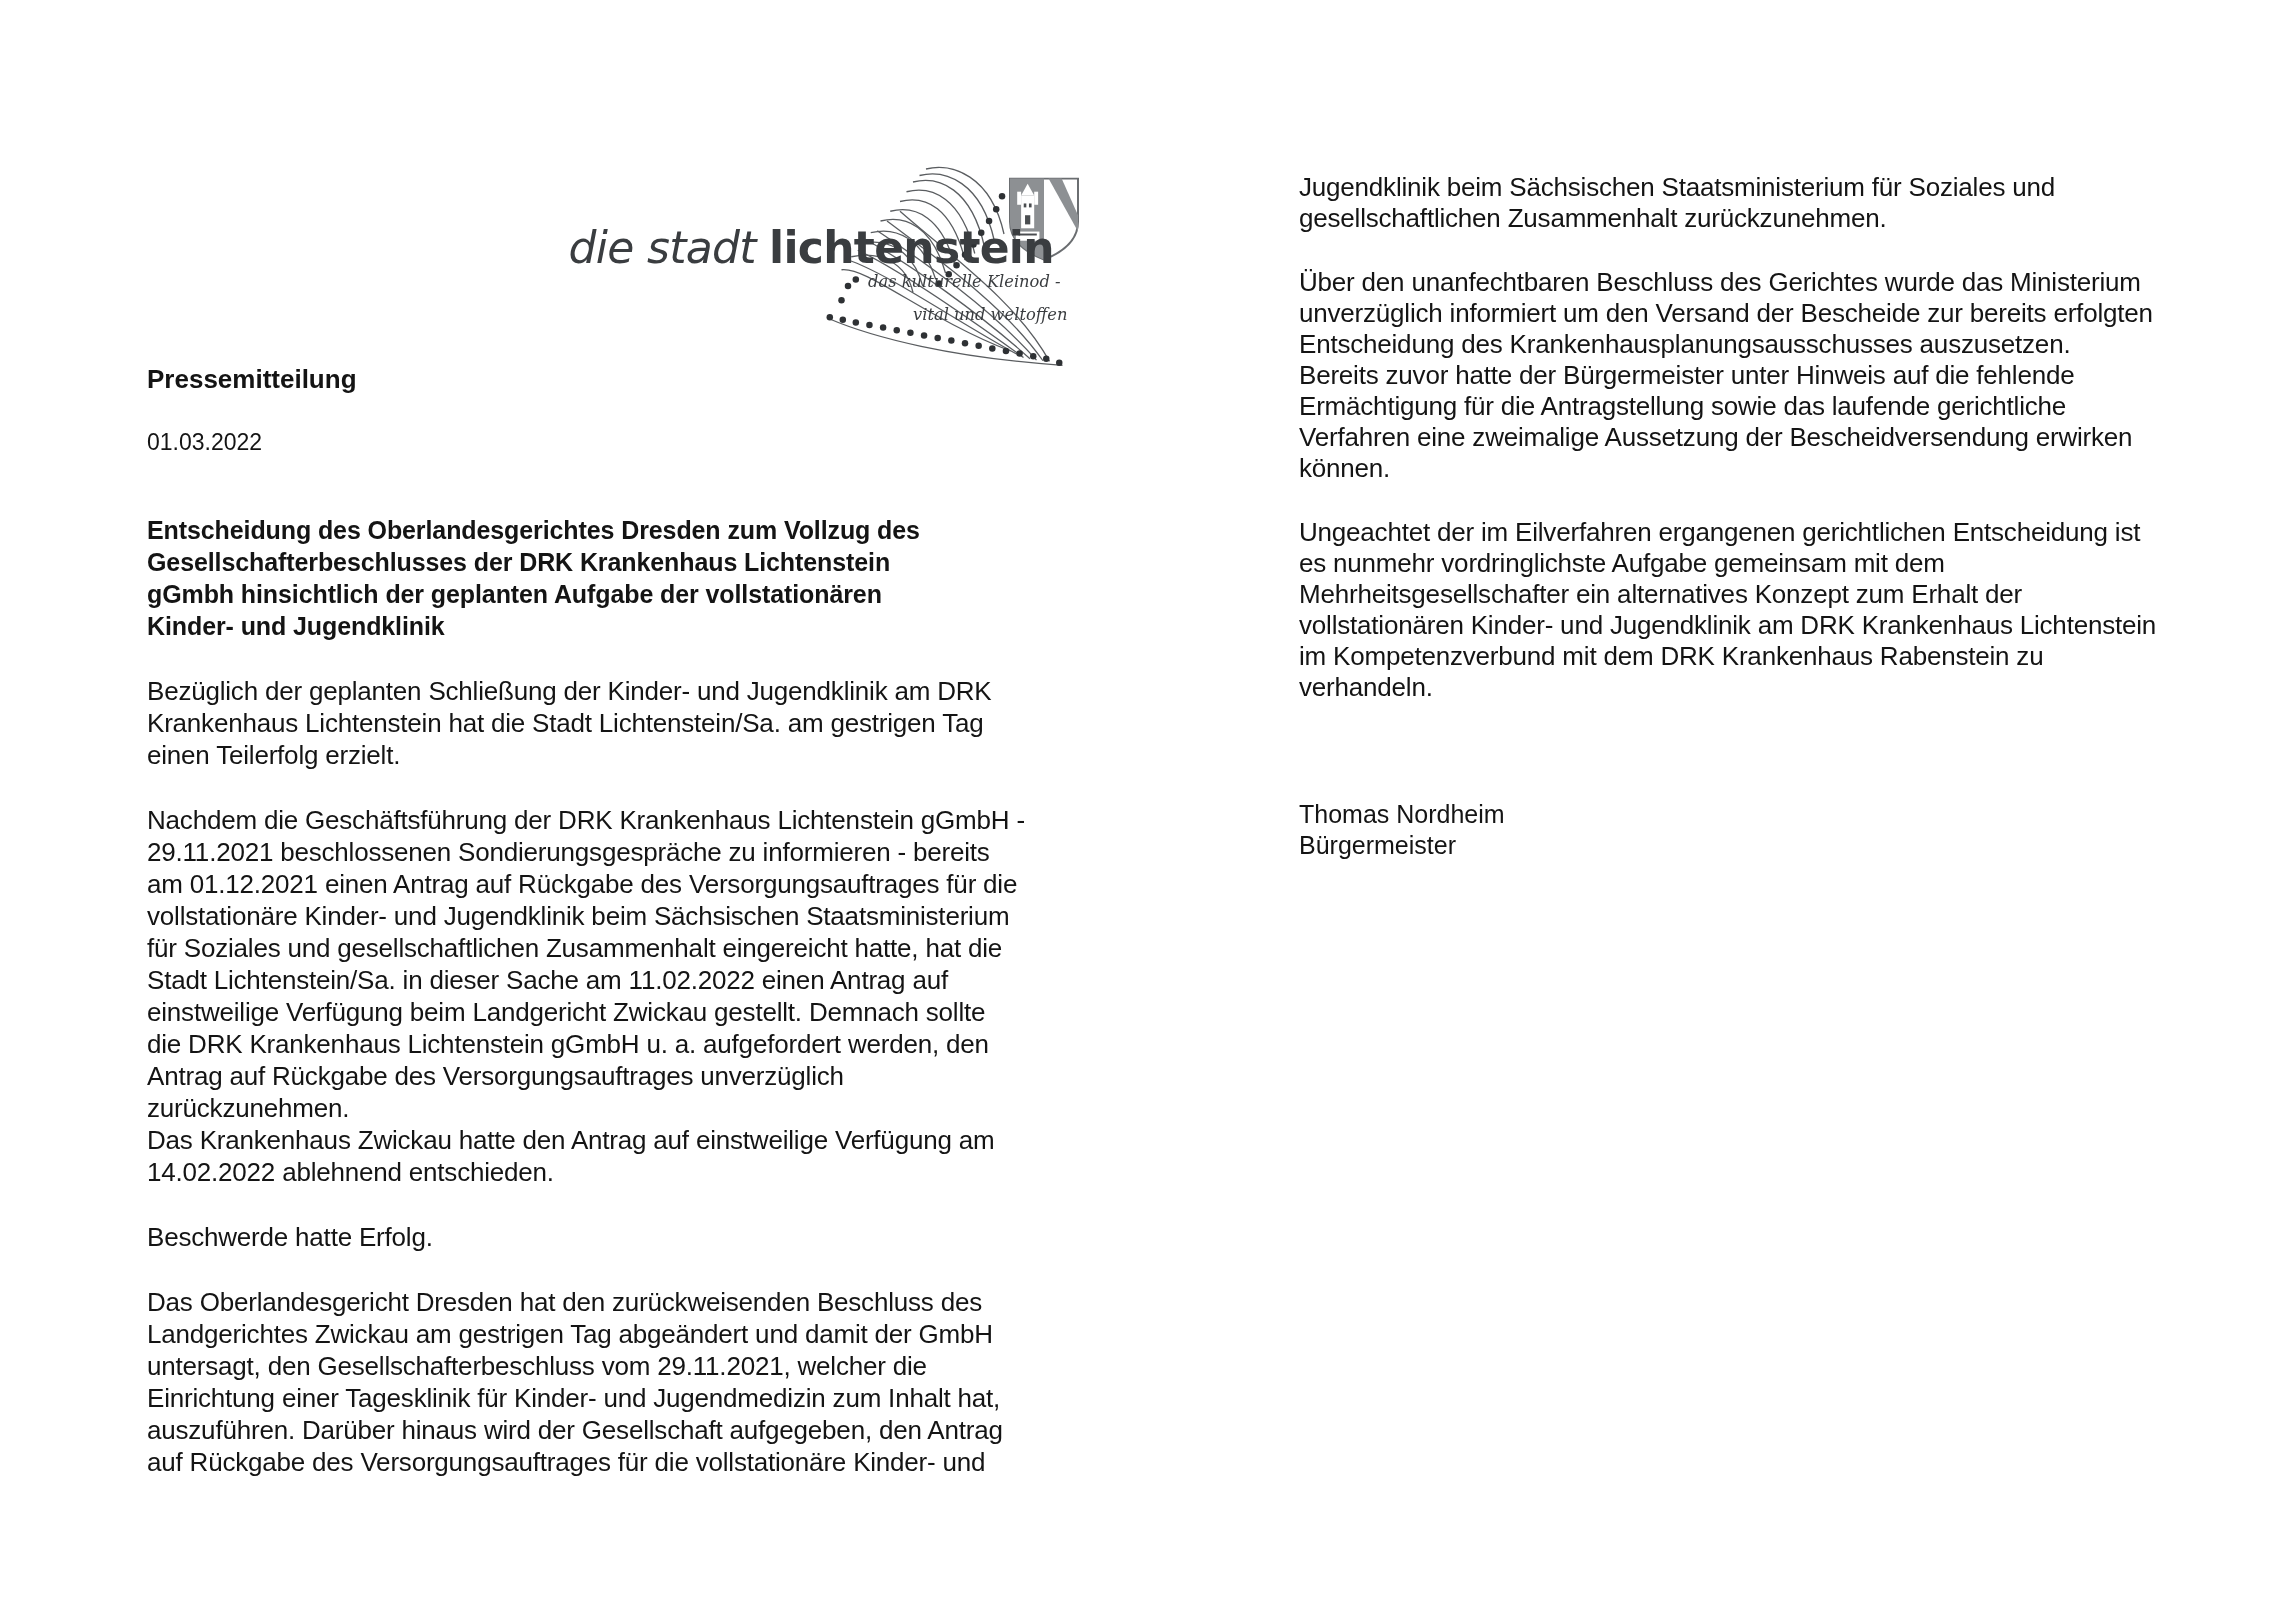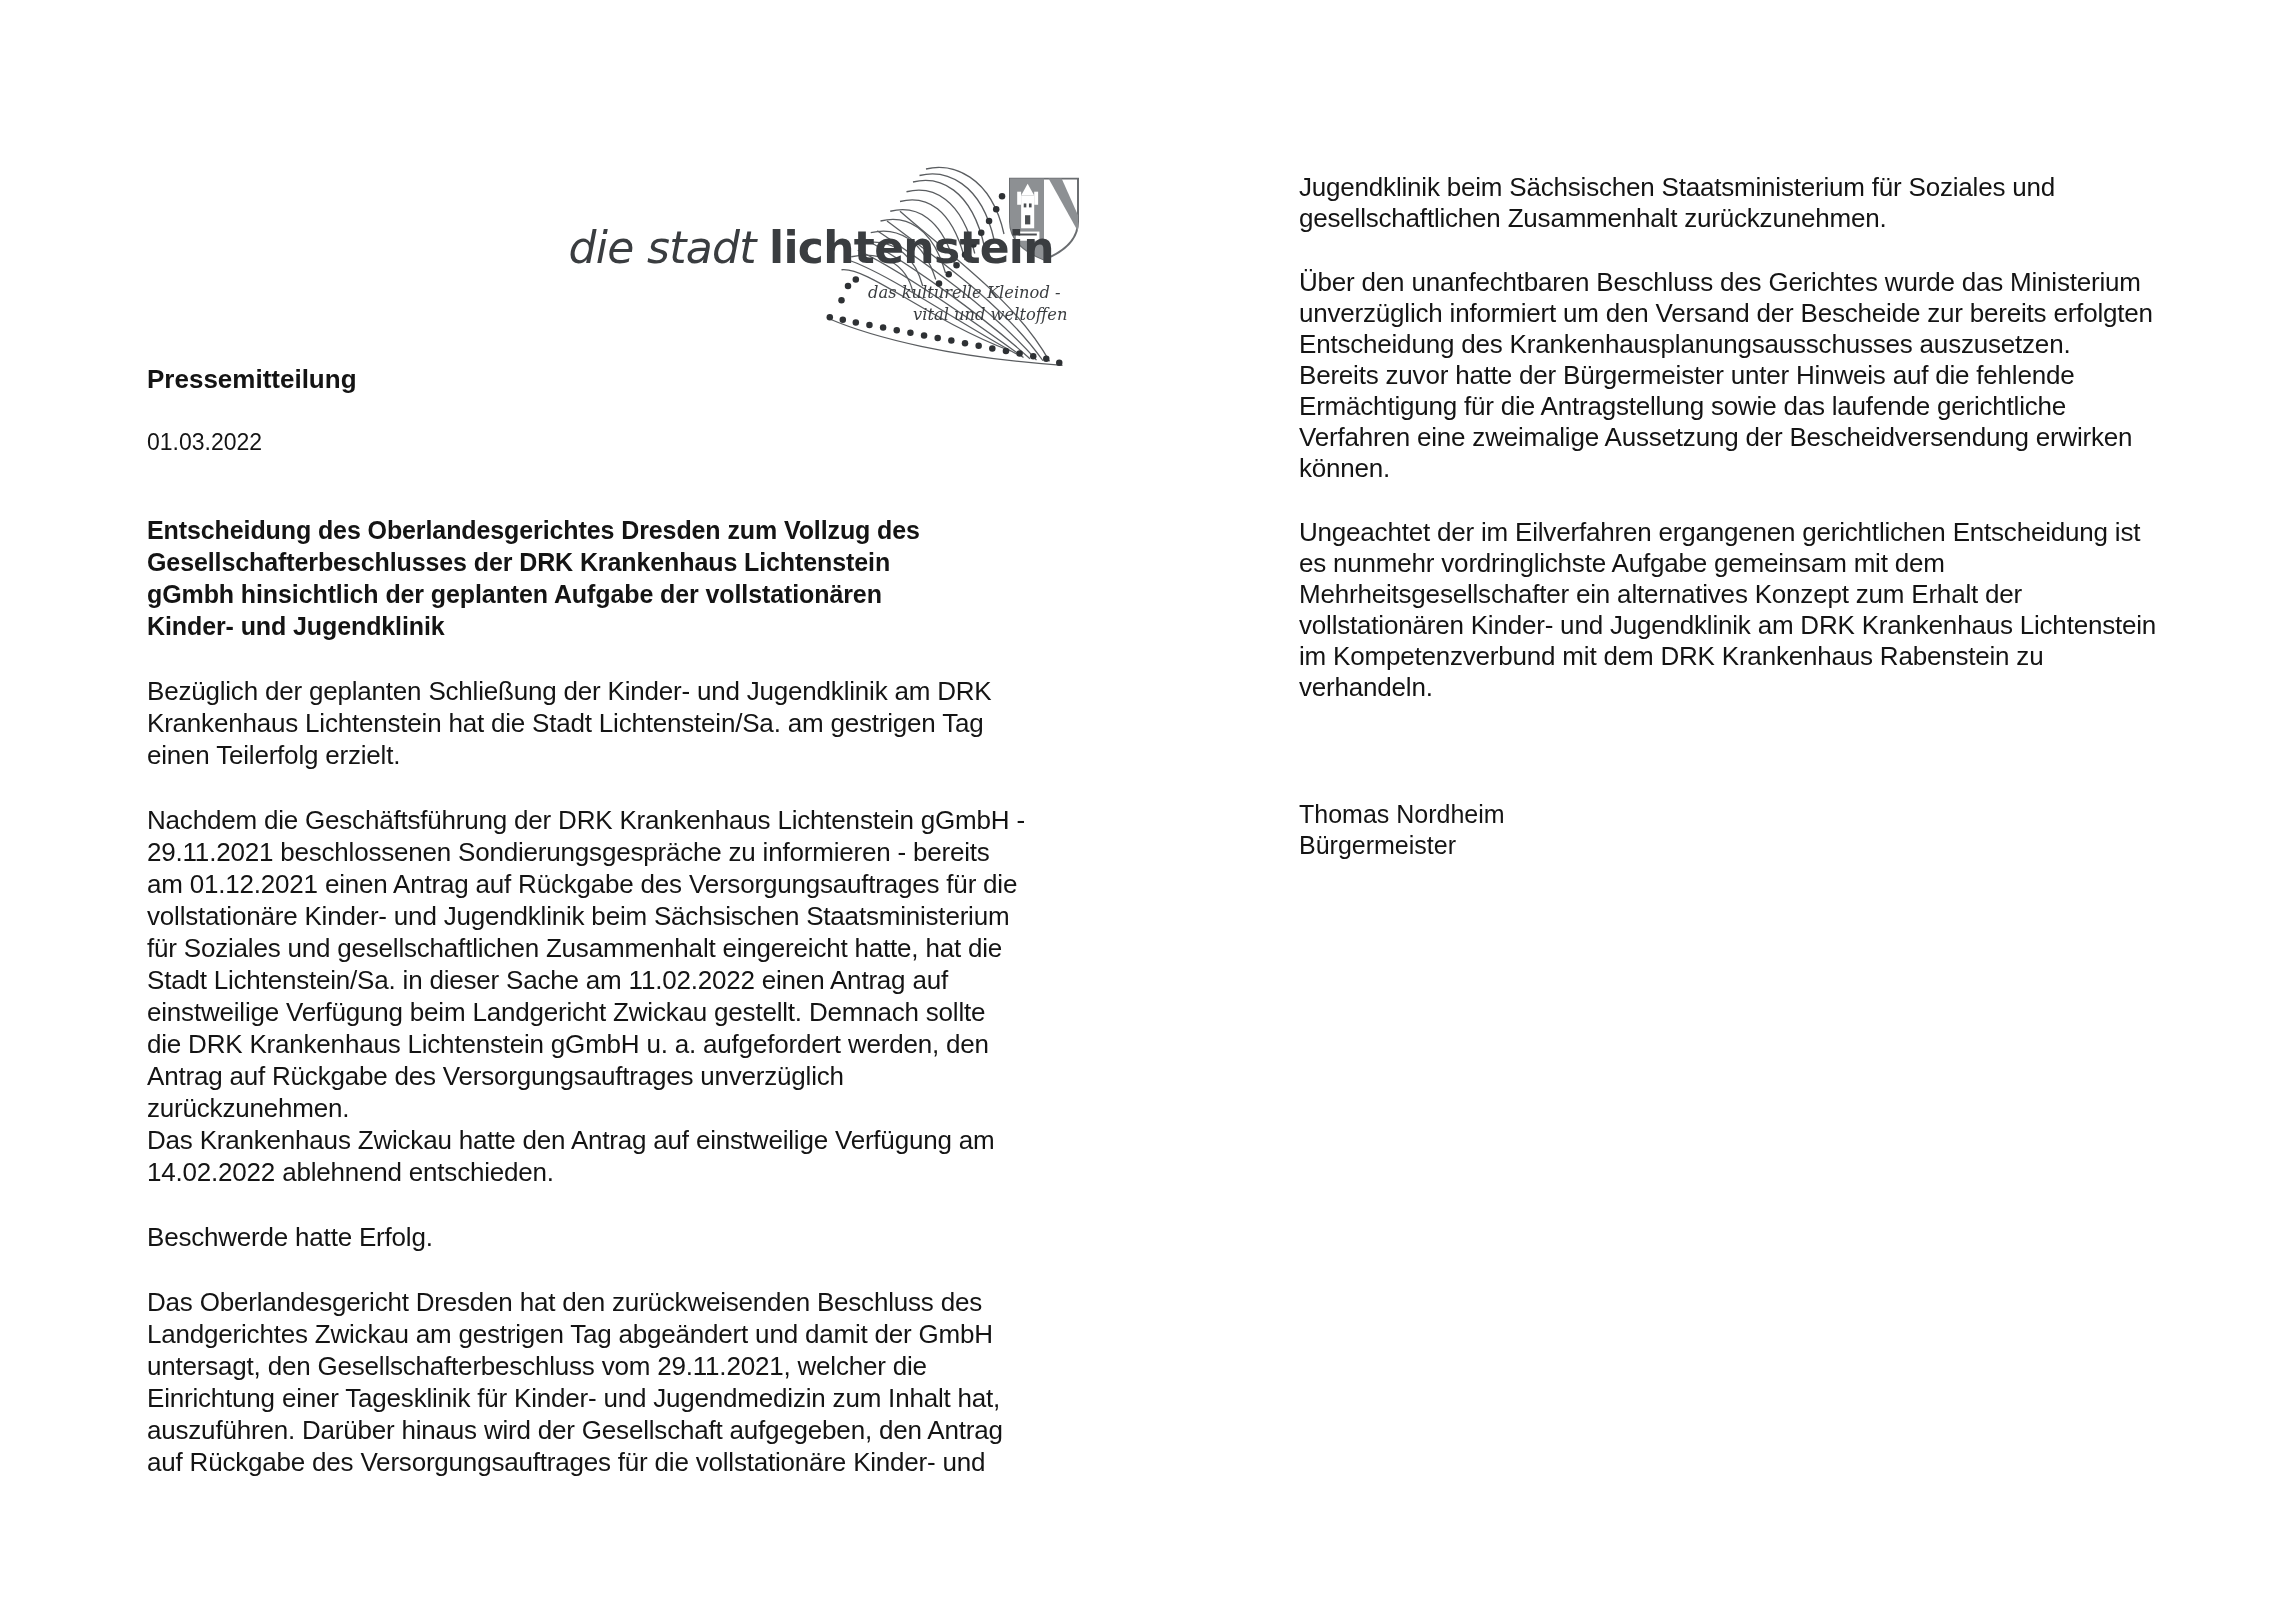--- a/index.html
+++ b/index.html
@@ -14,21 +14,21 @@
       font-family: "DejaVu Sans", "Liberation Sans", sans-serif;
       font-size: 44px; color: #3a3d40; letter-spacing: -0.7px; white-space: nowrap;
       line-height: 1;
     }
     .logo-wordmark .light { font-style: oblique; font-weight: normal; }
     .logo-wordmark .bold { font-weight: bold; }
     .logo-tagline {
       position: absolute; left: 306px; font-family: "DejaVu Serif", serif;
       font-style: italic; font-size: 16.3px; color: #3a3d40; white-space: nowrap; line-height: 1;
     }
-    .logo-tagline.t1 { top: 129px; }
+    .logo-tagline.t1 { top: 118px; }
     .logo-tagline.t2 { top: 151px; left: 351px; }
     .logo-art { position: absolute; left: 0; top: 0; }
     .logo-shield { position: absolute; left: 446px; top: 19.5px; }
 
     .col { position: absolute; }
     .col-left { left: 147px; top: 364px; width: 976px; }
     .col-right { left: 1299px; top: 172px; width: 924px; }
 
     .doc-type { font-weight: bold; font-size: 26px; line-height: 31px; margin: 0; }
     .doc-date { font-size: 23px; line-height: 29px; margin: 33px 0 0 0; }

